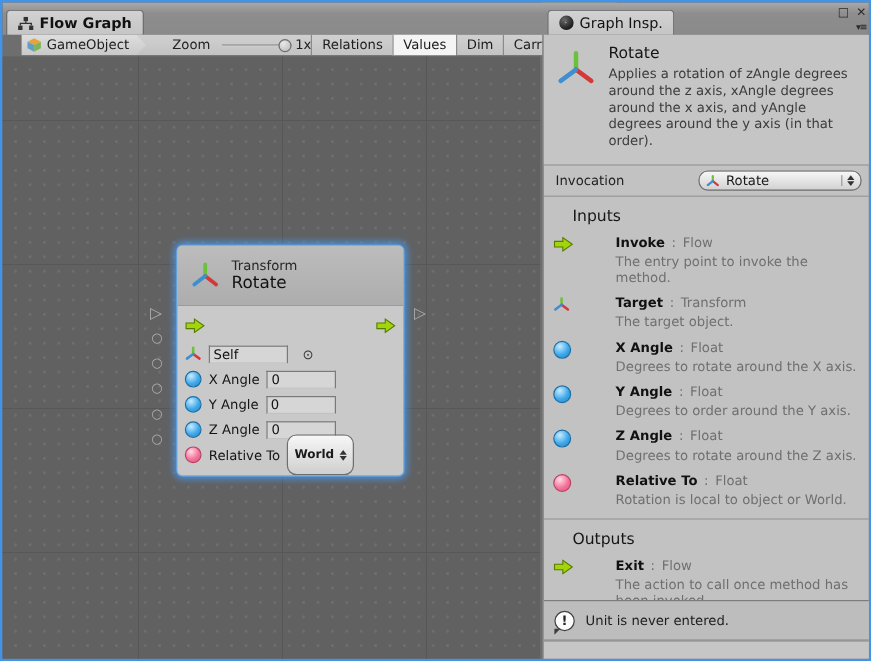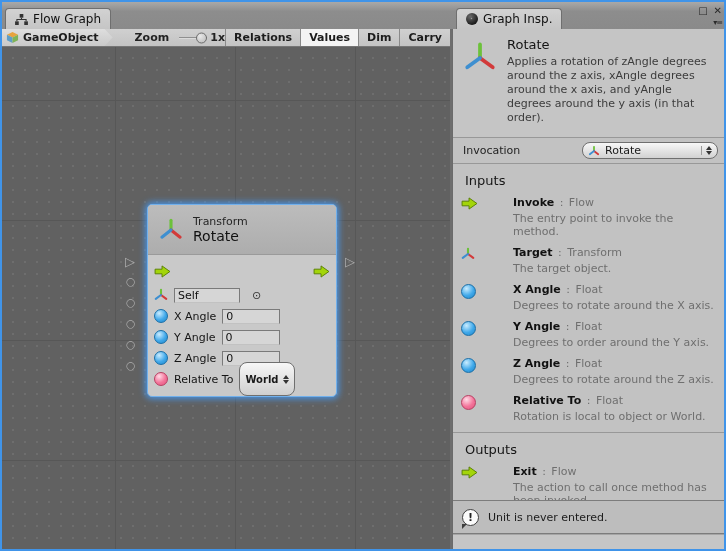--- a/index.html
+++ b/index.html
@@ -11,24 +11,24 @@
 
   
   .tabbar { position:absolute; top:0; height:27px; background:linear-gradient(#a9a9a9,#8d8d8d 35%, #8a8a8a); }
   .tab { position:absolute; bottom:0; height:21px; padding:0 9px; display:flex; align-items:center; gap:5px;
          background:linear-gradient(#d2d2d2,#c5c5c5); border:1px solid #6f6f6f; border-bottom:none;
          border-radius:4px 4px 0 0; font-size:12px; color:#111; white-space:nowrap; }
   .panel-menu { position:absolute; font-size:8px; color:#2b2b2b; letter-spacing:-1px; cursor:pointer; }
 
   
   .left { position:absolute; left:0; top:0; width:448px; height:547px; }
-  .left .tabbar { left:0; width:512px; }
+  .left .tabbar { left:0; width:512px;font-weight:bold; }
   .left .tab { left:3px; }
-  .toolbar { position:absolute; top:27px; left:0; width:448px; height:18px; background:linear-gradient(#d0d0d0,#c3c3c3);
-             border-bottom:1px solid #757575; display:flex; align-items:stretch;font-weight:bold; }
+  .toolbar { position:absolute; top:27px; left:16px; width:448px; height:18px; background:linear-gradient(#d0d0d0,#c3c3c3);
+             border-bottom:1px solid #757575; display:flex; align-items:stretch; }
   .breadcrumb { display:flex; align-items:center; gap:4px; padding:0 14px 0 4px; background:linear-gradient(#dedede,#c9c9c9);
                 clip-path:polygon(0 0, calc(100% - 8px) 0, 100% 50%, calc(100% - 8px) 100%, 0 100%); cursor:pointer; }
   .zoom-label { display:flex; align-items:center; margin-left:22px; color:#222; }
   .slider { display:flex; align-items:center; margin-left:10px; width:96px; position:relative; cursor:pointer; }
   .slider-track { width:100%; height:2px; background:#8f8f8f; border-bottom:1px solid #dadada; }
   .slider-knob { position:absolute; right:0; top:50%; transform:translateY(-50%); width:11px; height:11px;
                  border-radius:50%; background:radial-gradient(circle at 35% 30%, #e8e8e8,#b8b8b8); border:1px solid #6d6d6d; }
   .zoom-value { display:flex; align-items:center; margin-left:3px; color:#222; }
   .tb-buttons { margin-left:auto; display:flex; align-items:stretch; }
   .tb-btn { display:flex; align-items:center; padding:0 8px; border-left:1px solid #8a8a8a; color:#1c1c1c; cursor:pointer; }
@@ -95,21 +95,21 @@
   .insp-desc { font-size:11px; line-height:14px; color:#3c3c3c; width:205px; }
 
   .invocation { display:flex; align-items:center; padding:4px 8px 4px 10px; border-top:1px solid #989898;
                 border-bottom:1px solid #989898; height:27px; }
   .invocation-label { flex:1; color:#1f1f1f; }
   .dd { display:flex; align-items:center; gap:5px; width:136px; height:17px; padding:0 5px; border-radius:8px;
         background:linear-gradient(#f7f7f7,#d2d2d2); border:1px solid #6f6f6f; color:#1a1a1a; cursor:pointer; }
   .dd .dd-label { flex:1; font-size:11px; }
   .dd .updown { border-left:1px solid #9a9a9a; padding-left:4px; }
 
-  .section-heading { font-size:13px; color:#161616; padding:9px 12px 7px; }
+  .section-heading { font-size:13px; color:#161616; padding:9px 24px 7px; }
   .outputs-block { border-top:1px solid #989898; margin-top:2px; }
 
   .pi { display:flex; padding:1px 8px 7px 8px;gap:25px; }
   .pi-icon { width:27px; flex:0 0 auto; padding-top:1px; }
   .pi-title { line-height:14px; }
   .pi-name { font-weight:bold; color:#111; }
   .pi-sep { color:#6f6f6f; margin:0 2px; }
   .pi-type { color:#6f6f6f; }
   .pi-desc { color:#6f6f6f; line-height:13px; margin-top:2px; }
 

